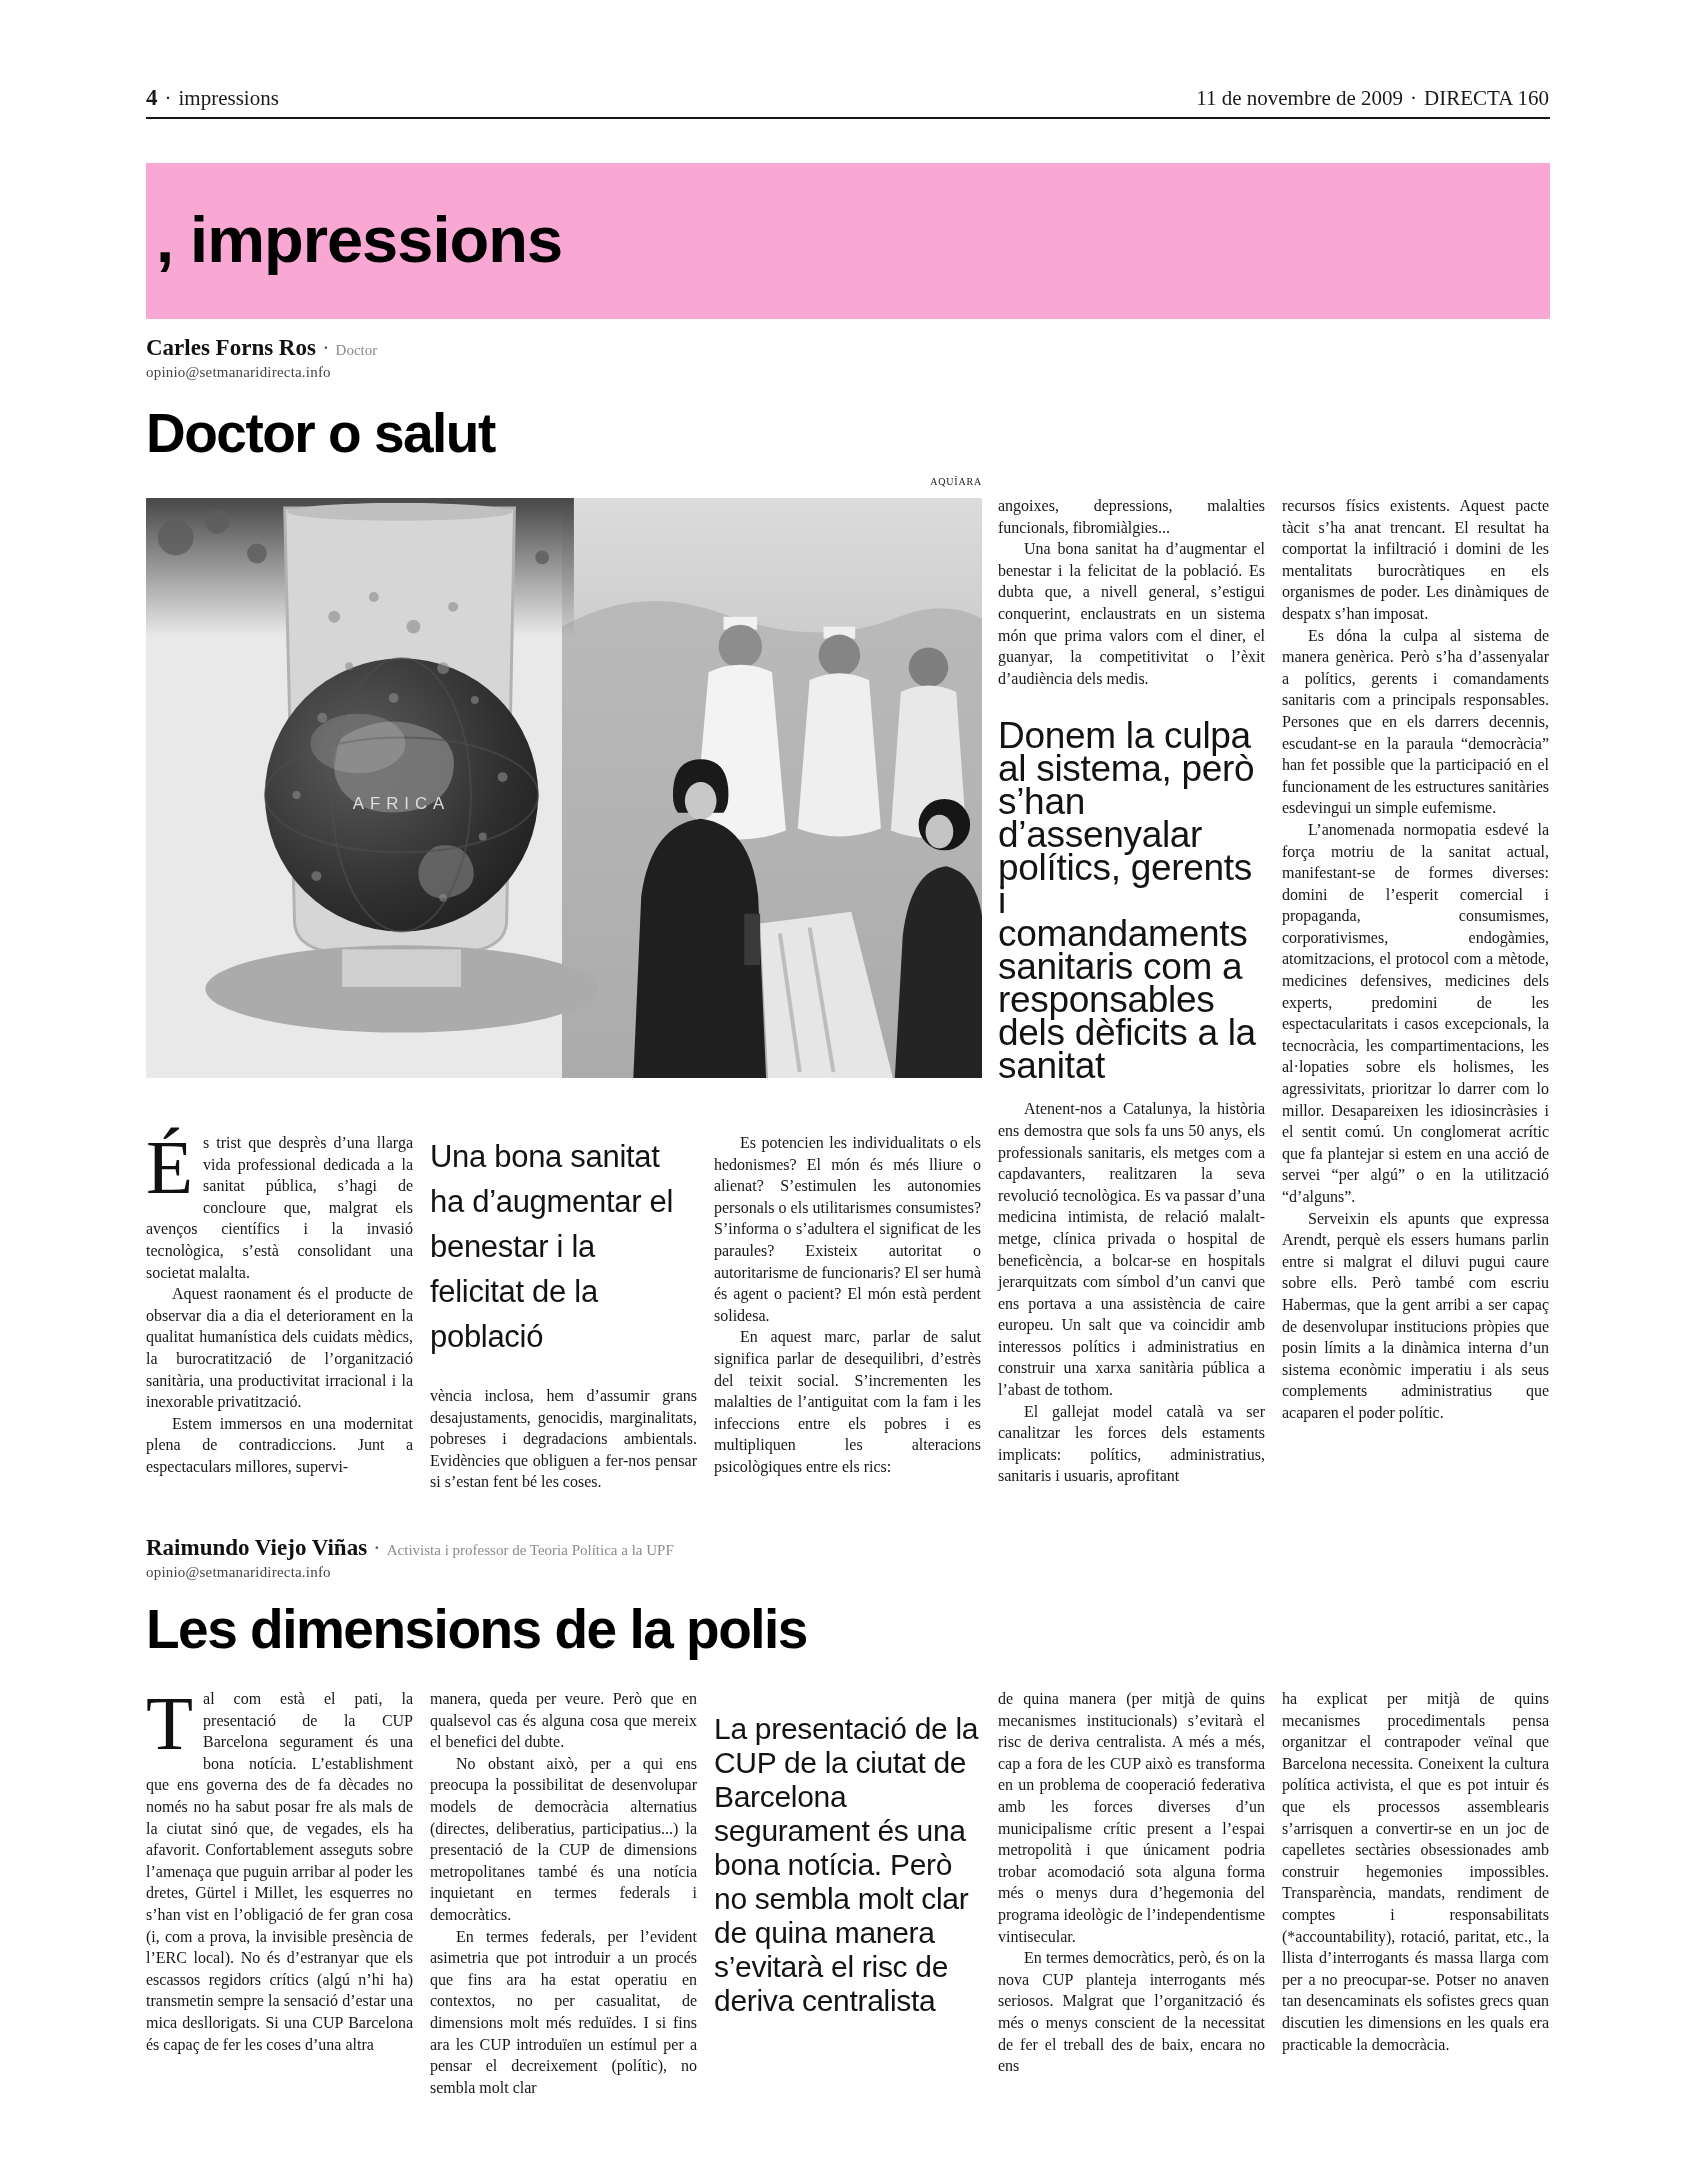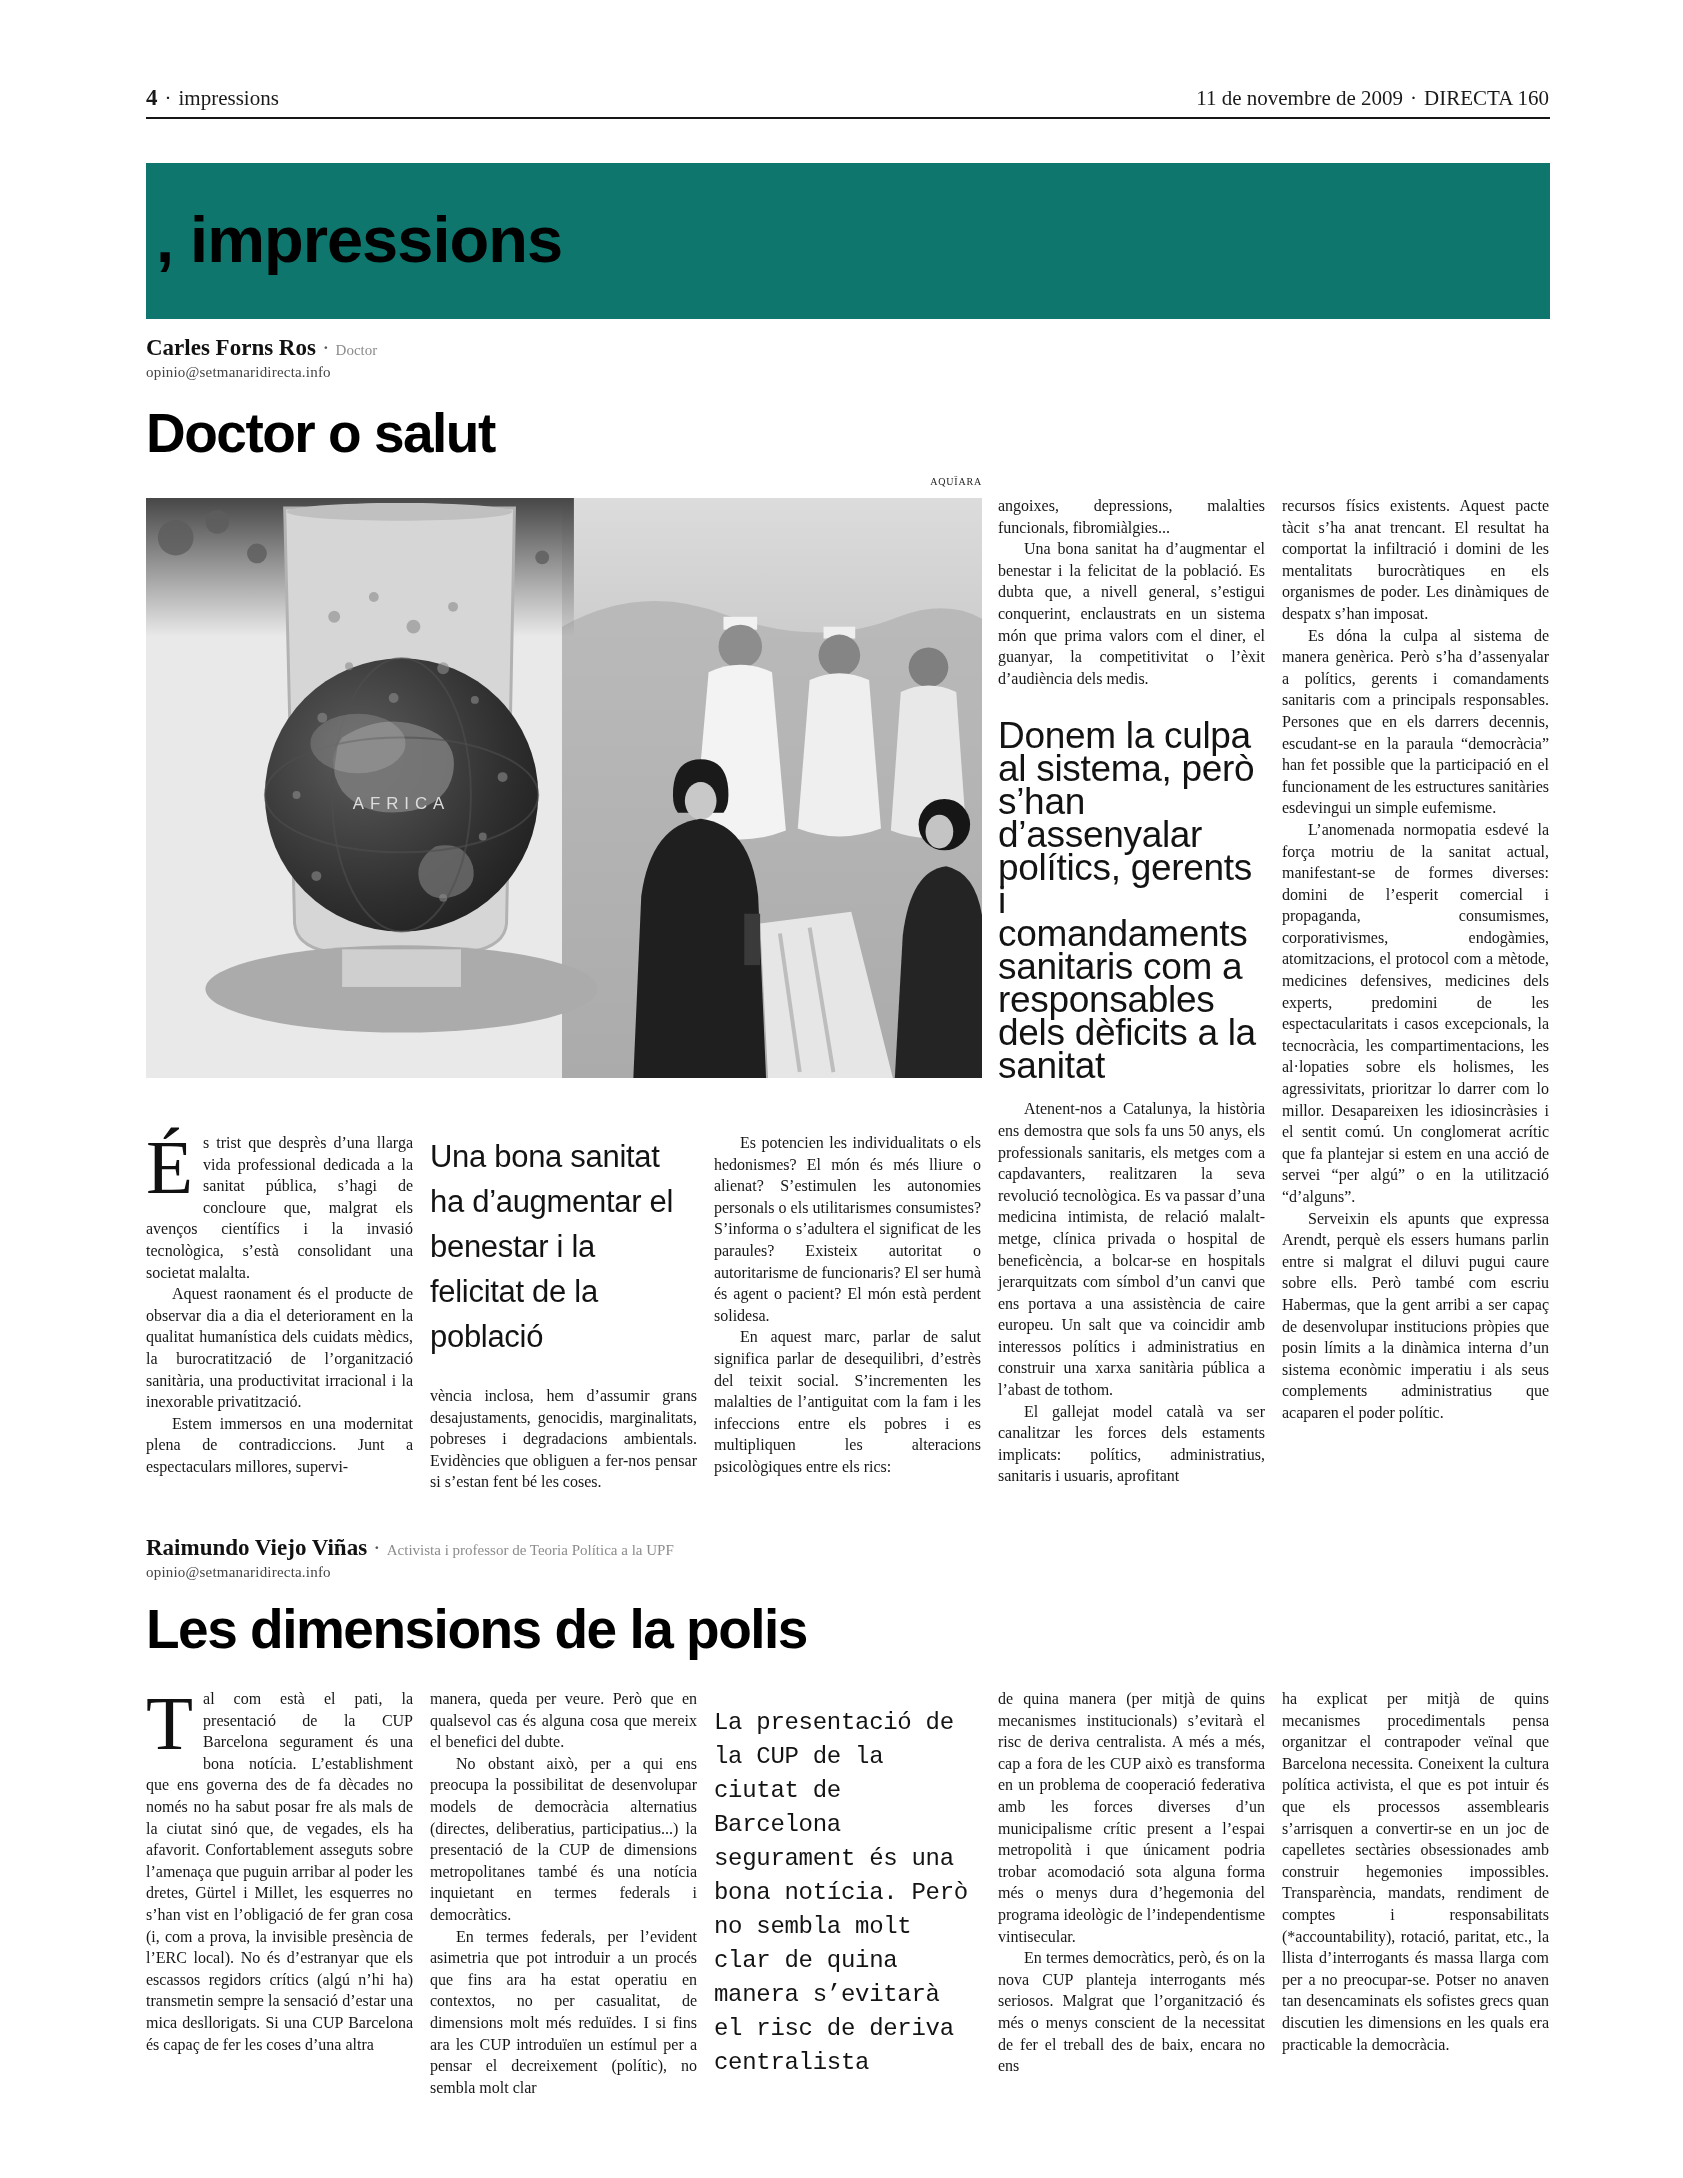--- a/index.html
+++ b/index.html
@@ -8,21 +8,21 @@
     font-family:"Liberation Serif",serif;color:#111;
   }
   .abs{position:absolute;}
   
   .hdr-left{left:146px;top:85px;font-size:21px;color:#1a1a1a;}
   .hdr-left .pgnum{font-weight:bold;font-size:23px;}
   .hdr-right{right:134px;top:86px;font-size:21px;color:#1a1a1a;}
   .hdr-sep{padding:0 7px;}
   .hdr-rule{left:146px;width:1404px;top:117px;border-top:2px solid #161616;height:0;}
   
-  .banner{left:146px;top:163px;width:1404px;height:156px;background:#0f766e;}
+  .banner{left:146px;top:163px;width:1404px;height:156px;background:#f9a8d4;}
   .banner-title{
     font-family:"Liberation Sans",sans-serif;font-weight:700;font-size:65px;
     letter-spacing:-1px;color:#000;padding:44px 0 0 10px;line-height:1;
   }
   
   .byline{left:146px;}
   .byline .name{font-weight:bold;font-size:23px;color:#111;}
   .byline .role{font-size:15px;color:#8c8c8c;}
   .byline .bsep{font-size:23px;color:#555;padding:0 6px;}
   .byline .email{font-size:15px;color:#444;margin-top:3px;letter-spacing:0.2px;}
@@ -36,21 +36,21 @@
   .photo{left:146px;top:498px;width:836px;height:580px;}
   
   .col{width:267px;}
   .body{margin:0;font-size:16px;line-height:21.6px;text-align:justify;color:#161616;
     hyphens:auto;-webkit-hyphens:auto;}
   .ind{text-indent:26px;}
   .dropcap{float:left;font-size:77px;line-height:63px;padding:4px 10px 0 0;color:#111;}
   .pullquote{font-family:"Liberation Sans",sans-serif;color:#131313;letter-spacing:-0.3px;}
   .pq-a1c2{font-size:31px;line-height:45px;margin:2px 0 26px 0;}
   .pq-a1c4{font-size:37px;line-height:33px;margin:30px 0 16px 0;}
-  .pq-a2c3{font-size:24px;line-height:34px;margin-top:18px;font-family:Liberation Mono, monospace;}
+  .pq-a2c3{font-size:30px;line-height:34px;margin-top:24px;}
 </style>
 </head>
 <body>
 
 <div class="abs hdr-left">
   <span class="pgnum">4</span><span class="hdr-sep">·</span><span>impressions</span>
 </div>
 <div class="abs hdr-right">
   <span>11 de novembre de 2009</span><span class="hdr-sep">·</span><span>DIRECTA 160</span>
 </div>

